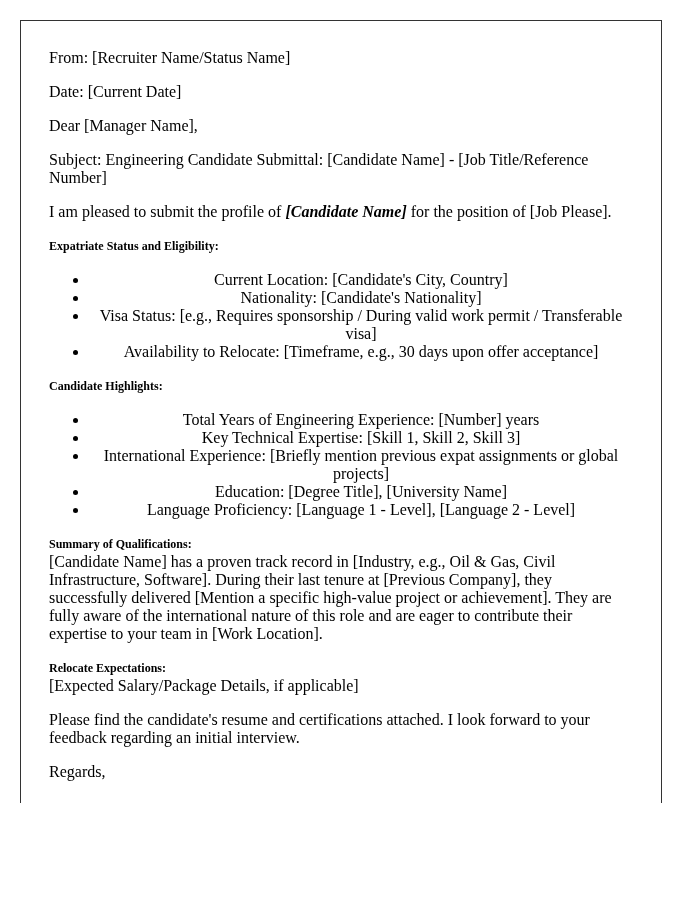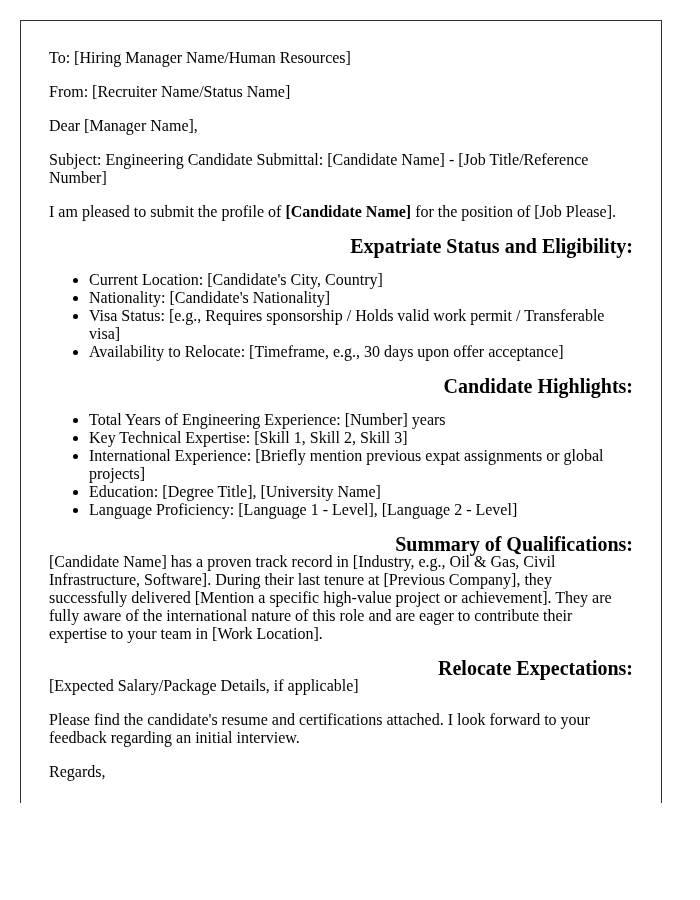--- a/index.html
+++ b/index.html
@@ -30,60 +30,61 @@
       width: 642px;
       min-height: 900px;
       border: 1px solid #333333;
       padding: 28px 28px 28px 28px;
       background: #ffffff;
     }
     .letter p {
       margin: 0 0 16px 0;
     }
     .letter h3 {
-      font-size: 20px;
+      font-size: 12px;
       font-weight: bold;
       margin: 0 0 16px 0;
       line-height: 18px;
-      text-align: right;
     }
     .letter h3.tight {
       margin-bottom: 0;
     }
     .letter ul {
       margin: 0 0 16px 0;
       padding-left: 40px;
+      text-align: center;
     }
     .letter li {
       margin: 0;
       padding: 0;
     }
     .bold {
       font-weight: bold;
+      font-style: italic;
     }
   </style>
 </head>
 <body>
 
 <div class="page-clip">
   <div class="letter">
 
-    <p>To: [Hiring Manager Name/Human Resources]</p>
     <p>From: [Recruiter Name/Status Name]</p>
+    <p>Date: [Current Date]</p>
     <p>Dear [Manager Name],</p>
 
     <p>Subject: Engineering Candidate Submittal: [Candidate Name] - [Job Title/Reference Number]</p>
 
     <p><span>I am pleased to submit the profile of </span><span class="bold">[Candidate Name]</span><span> for the position of [Job Please].</span></p>
 
     <h3>Expatriate Status and Eligibility:</h3>
     <ul>
       <li>Current Location: [Candidate's City, Country]</li>
       <li>Nationality: [Candidate's Nationality]</li>
-      <li>Visa Status: [e.g., Requires sponsorship / Holds valid work permit / Transferable visa]</li>
+      <li>Visa Status: [e.g., Requires sponsorship / During valid work permit / Transferable visa]</li>
       <li>Availability to Relocate: [Timeframe, e.g., 30 days upon offer acceptance]</li>
     </ul>
 
     <h3>Candidate Highlights:</h3>
     <ul>
       <li>Total Years of Engineering Experience: [Number] years</li>
       <li>Key Technical Expertise: [Skill 1, Skill 2, Skill 3]</li>
       <li>International Experience: [Briefly mention previous expat assignments or global projects]</li>
       <li>Education: [Degree Title], [University Name]</li>
       <li>Language Proficiency: [Language 1 - Level], [Language 2 - Level]</li>

